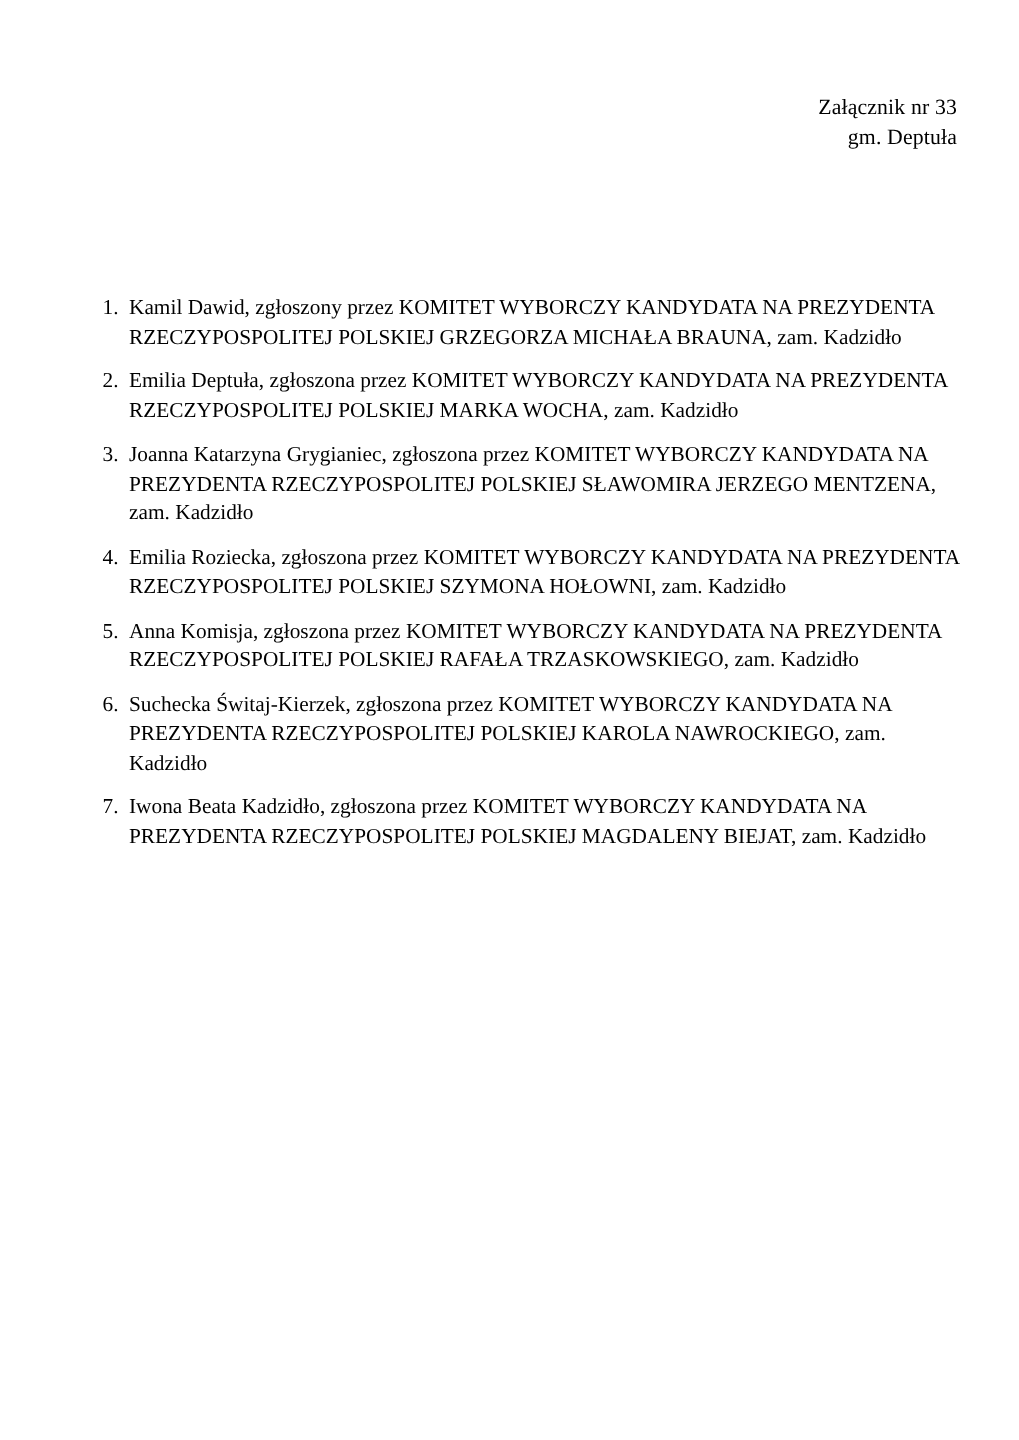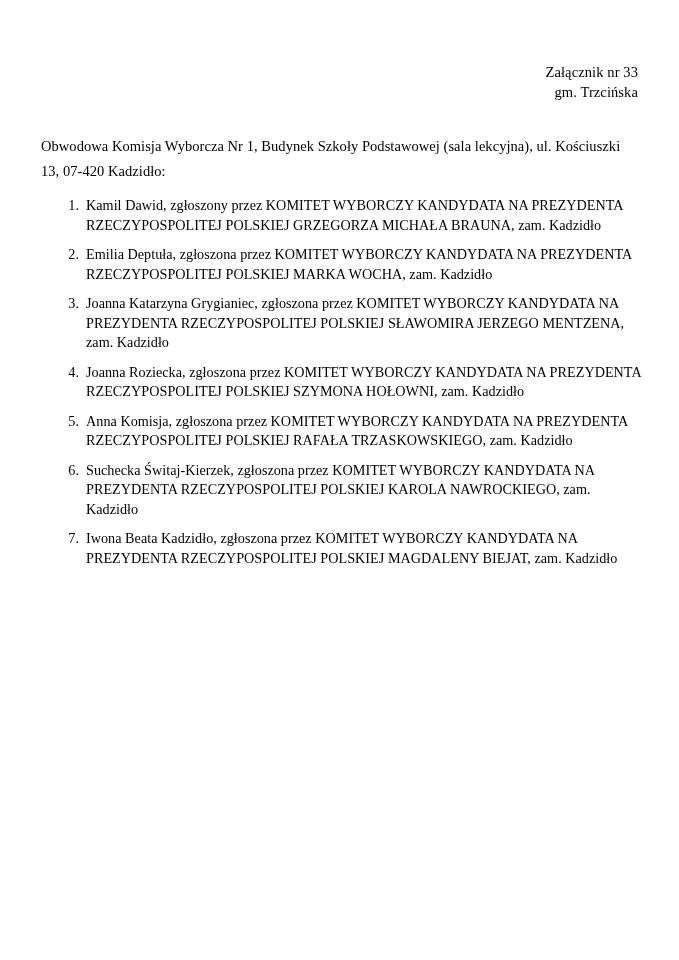--- a/index.html
+++ b/index.html
@@ -83,41 +83,40 @@
     font-weight: normal;
   }
 </style>
 </head>
 <body>
 
 <div class="page">
 
   <div class="doc-header">
     <span class="hline">Załącznik nr 33</span>
-    <span class="hline">gm. Trzcińska</span>
+    <span class="hline">gm. Deptuła</span>
   </div>
 
-  <p class="intro">Obwodowa Komisja Wyborcza Nr 1, Budynek Szkoły Podstawowej (sala lekcyjna), ul. Kościuszki 13, 07-420 Kadzidło:</p>
 
   <ol class="member-list">
     <li class="member-item">
       <span class="item-number">1.</span>
       <span class="member-name">Kamil Dawid</span><span class="member-text">, zgłoszony przez KOMITET WYBORCZY KANDYDATA NA PREZYDENTA RZECZYPOSPOLITEJ POLSKIEJ GRZEGORZA MICHAŁA BRAUNA, zam. Kadzidło</span>
     </li>
     <li class="member-item">
       <span class="item-number">2.</span>
       <span class="member-name">Emilia Deptuła</span><span class="member-text">, zgłoszona przez KOMITET WYBORCZY KANDYDATA NA PREZYDENTA RZECZYPOSPOLITEJ POLSKIEJ MARKA WOCHA, zam. Kadzidło</span>
     </li>
     <li class="member-item">
       <span class="item-number">3.</span>
       <span class="member-name">Joanna Katarzyna Grygianiec</span><span class="member-text">, zgłoszona przez KOMITET WYBORCZY KANDYDATA NA PREZYDENTA RZECZYPOSPOLITEJ POLSKIEJ SŁAWOMIRA JERZEGO MENTZENA, zam. Kadzidło</span>
     </li>
     <li class="member-item">
       <span class="item-number">4.</span>
-      <span class="member-name">Joanna Roziecka</span><span class="member-text">, zgłoszona przez KOMITET WYBORCZY KANDYDATA NA PREZYDENTA RZECZYPOSPOLITEJ POLSKIEJ SZYMONA HOŁOWNI, zam. Kadzidło</span>
+      <span class="member-name">Emilia Roziecka</span><span class="member-text">, zgłoszona przez KOMITET WYBORCZY KANDYDATA NA PREZYDENTA RZECZYPOSPOLITEJ POLSKIEJ SZYMONA HOŁOWNI, zam. Kadzidło</span>
     </li>
     <li class="member-item">
       <span class="item-number">5.</span>
       <span class="member-name">Anna Komisja</span><span class="member-text">, zgłoszona przez KOMITET WYBORCZY KANDYDATA NA PREZYDENTA RZECZYPOSPOLITEJ POLSKIEJ RAFAŁA TRZASKOWSKIEGO, zam. Kadzidło</span>
     </li>
     <li class="member-item">
       <span class="item-number">6.</span>
       <span class="member-name">Suchecka Świtaj-Kierzek</span><span class="member-text">, zgłoszona przez KOMITET WYBORCZY KANDYDATA NA PREZYDENTA RZECZYPOSPOLITEJ POLSKIEJ KAROLA NAWROCKIEGO, zam. Kadzidło</span>
     </li>
     <li class="member-item">

